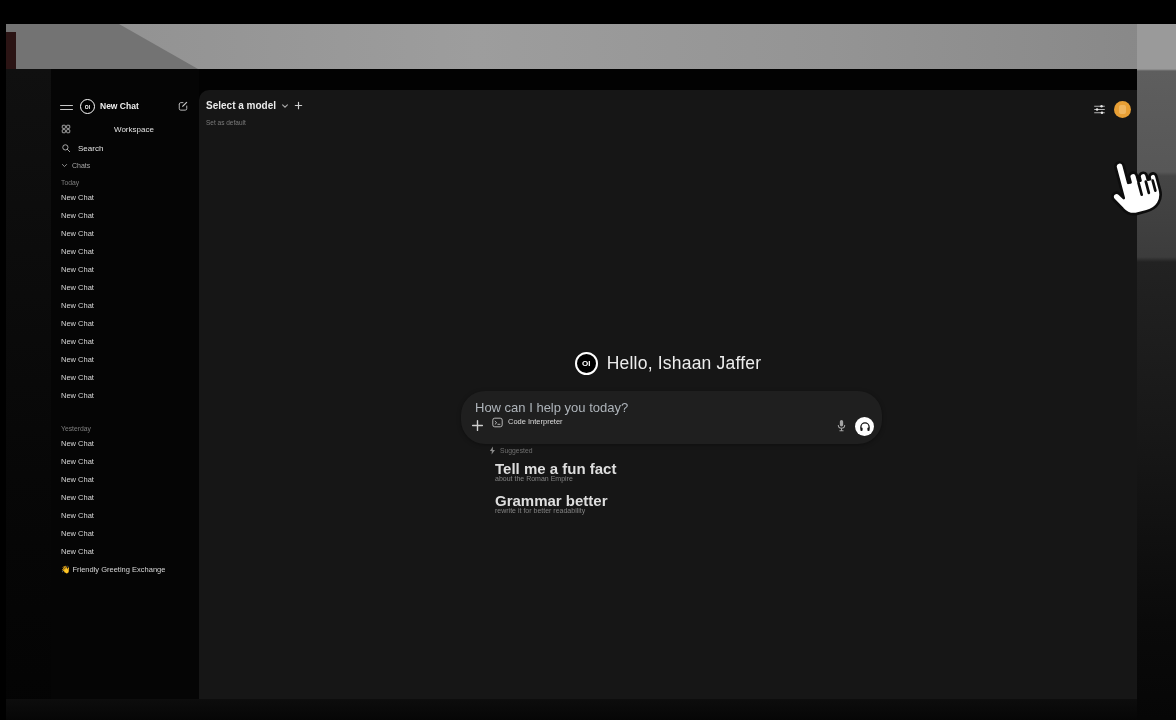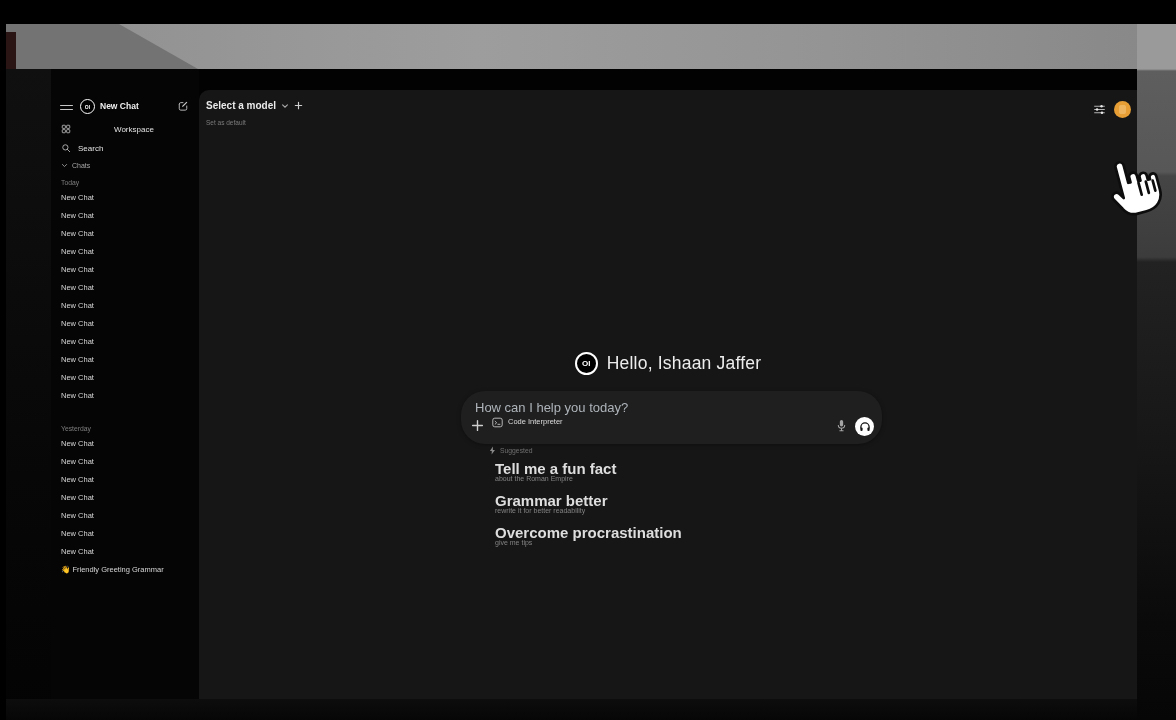--- a/index.html
+++ b/index.html
@@ -162,21 +162,21 @@
           <div class="chat-item">New Chat</div>
           <div class="chat-item">New Chat</div>
           <div class="chat-group-label gap">Yesterday</div>
           <div class="chat-item">New Chat</div>
           <div class="chat-item">New Chat</div>
           <div class="chat-item">New Chat</div>
           <div class="chat-item">New Chat</div>
           <div class="chat-item">New Chat</div>
           <div class="chat-item">New Chat</div>
           <div class="chat-item">New Chat</div>
-          <div class="chat-item">👋 Friendly Greeting Grammar</div>
+          <div class="chat-item">👋 Friendly Greeting Exchange</div>
         </div>
     </div>
 
     <div class="pane"></div>
 
     <div class="model-sel">
       <span class="name">Select a model</span>
       <svg width="8" height="8" viewBox="0 0 10 10">
           <path d="M2 3.5l3 3 3-3" fill="none" stroke="#aaa" stroke-width="1.4" stroke-linecap="round"></path>
         </svg>
@@ -249,24 +249,20 @@
       </div>
       <div id="suggested-list">
           <div class="sug-item">
             <div class="sug-title">Tell me a fun fact</div>
             <div class="sug-sub">about the Roman Empire</div>
           </div>
           <div class="sug-item">
             <div class="sug-title">Grammar better</div>
             <div class="sug-sub">rewrite it for better readability</div>
           </div>
-          <div class="sug-item">
-            <div class="sug-title">Overcome procrastination</div>
-            <div class="sug-sub">give me tips</div>
-          </div>
         </div>
     </div>
   </div>
 
   <div class="hand">
     <svg width="64" height="70" viewBox="0 0 26 28">
       <g transform="rotate(-15 13 14)">
         <path d="M10.4 26.6c-2.7 0-4.3-1.2-5.5-3.5l-2.5-4.5c-.5-.9-.2-1.9.7-2.3.8-.4 1.7-.1 2.2.7l1.2 2V6.2c0-1 .8-1.7 1.7-1.7s1.7.7 1.7 1.7v7.3l.9.1v-2c0-.9.7-1.6 1.6-1.6s1.6.7 1.6 1.6v2.2l.9.1v-1.3c0-.9.7-1.5 1.5-1.5s1.5.6 1.5 1.5v1.7l.9.1v-.6c0-.8.6-1.4 1.4-1.4s1.4.6 1.4 1.4v5.6c0 4.4-3 7.2-7.5 7.2z" fill="#fff" stroke="#0d0d0d" stroke-width="1.1" stroke-linejoin="round"></path>
         <g stroke="#0d0d0d" stroke-width="1.1" stroke-linecap="round">
           <path d="M13.9 14.6v5"></path>

